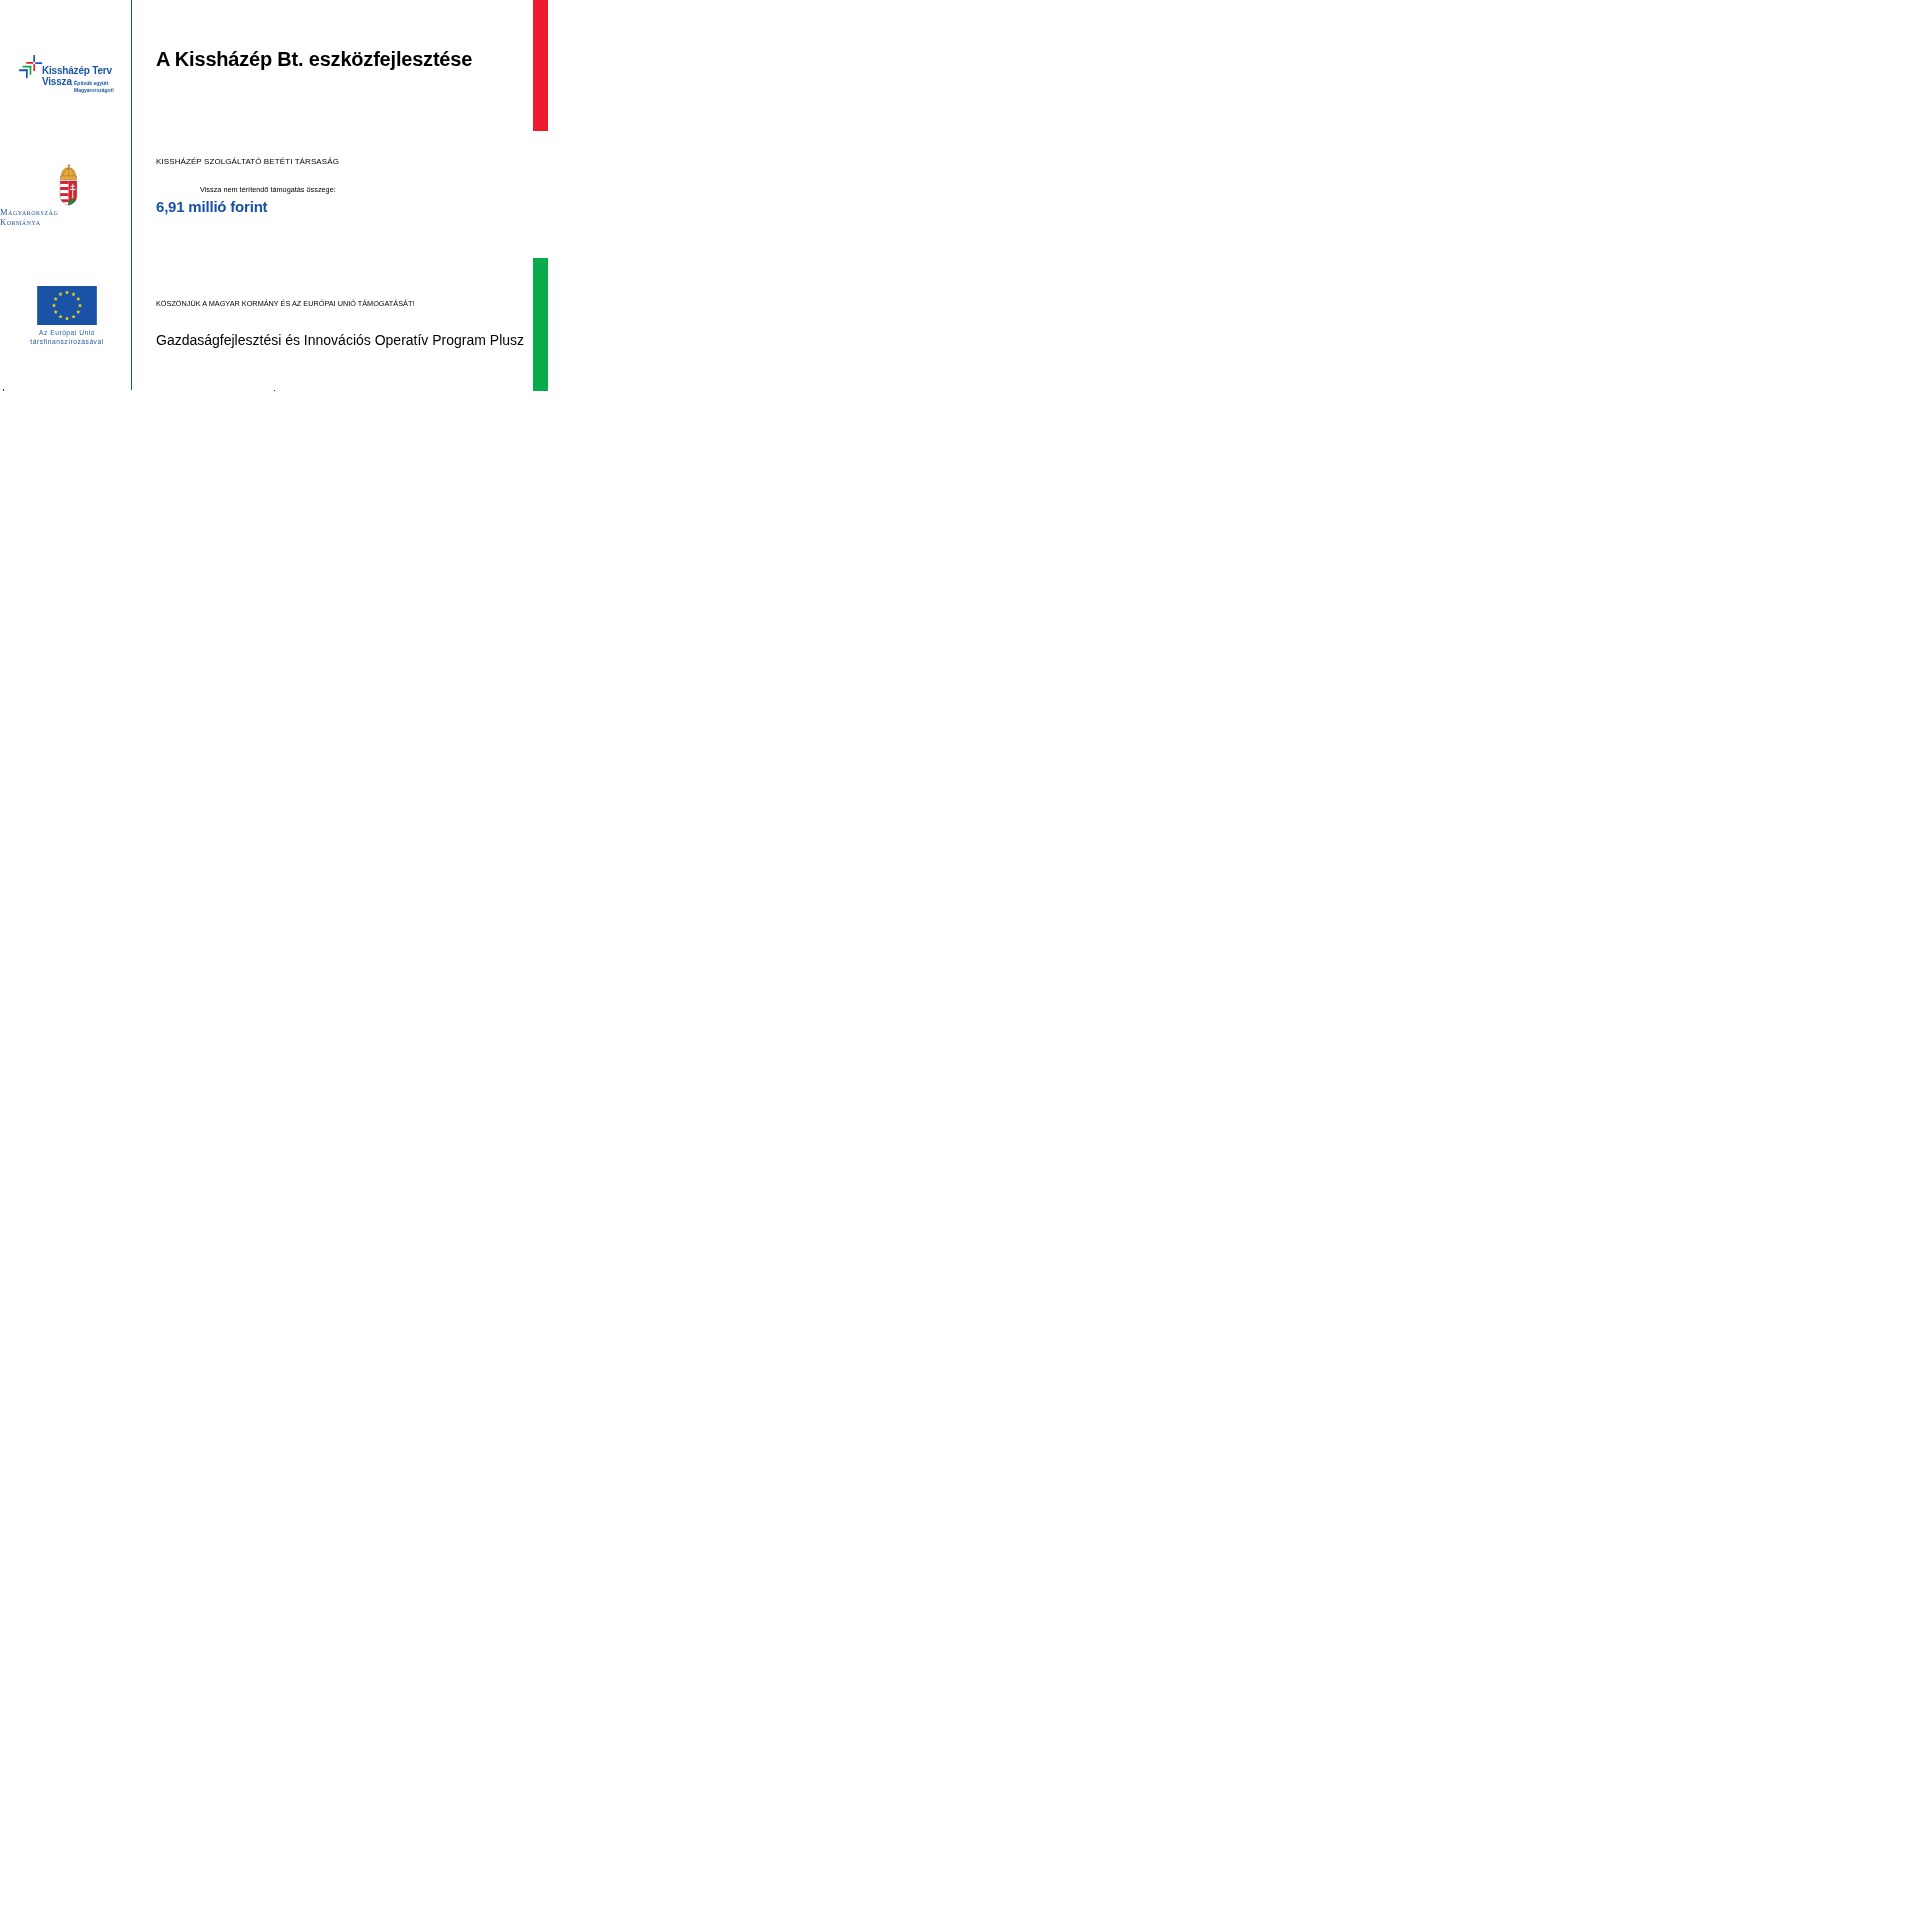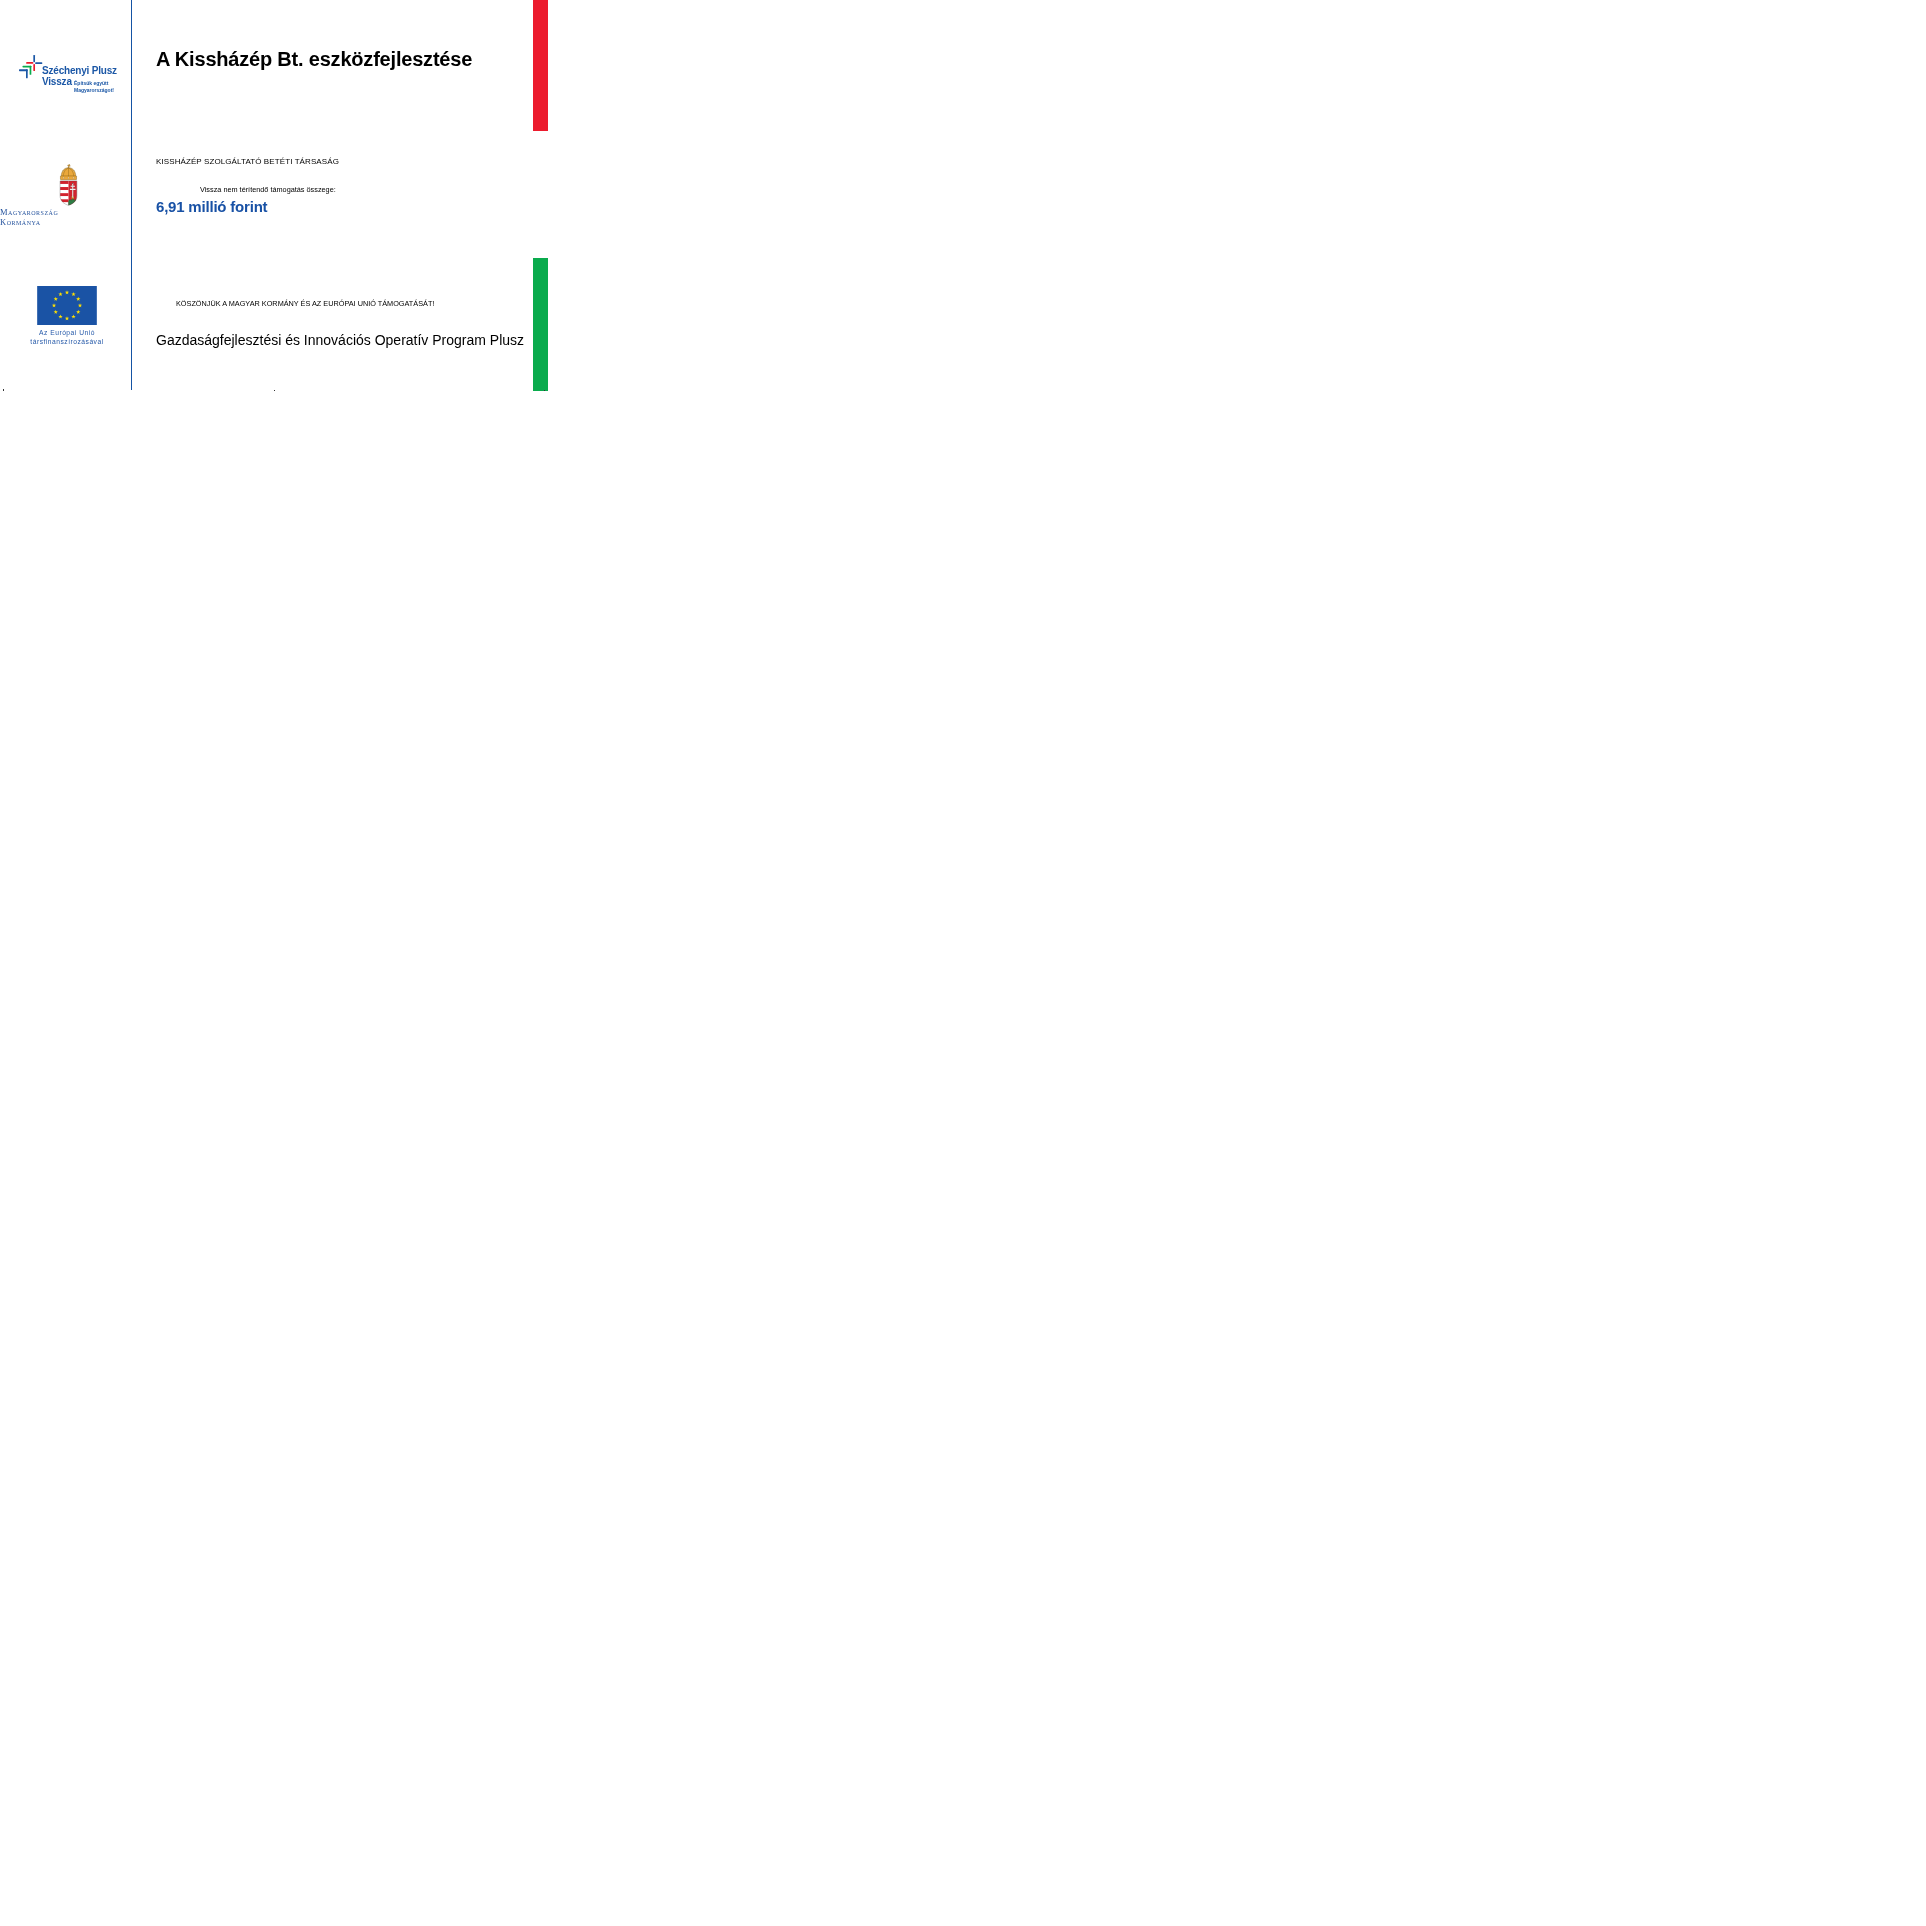--- a/index.html
+++ b/index.html
@@ -37,21 +37,21 @@
       <rect x="37.2" y="0" width="4.4" height="18.6" rx="1.6" fill="#1B57A6"></rect>
       <rect x="42.0" y="18.6" width="18.4" height="4.8" rx="1.6" fill="#1B57A6"></rect>
       <rect x="18.6" y="18.4" width="18.6" height="4.6" rx="1.6" fill="#EC1B2D"></rect>
       <rect x="37.2" y="23.4" width="4.4" height="18.2" rx="1.6" fill="#EC1B2D"></rect>
       <rect x="9.0" y="27.6" width="23.0" height="4.8" rx="1.6" fill="#0AAB4D"></rect>
       <rect x="27.6" y="27.6" width="4.4" height="23.8" rx="1.6" fill="#0AAB4D"></rect>
       <rect x="0" y="37.2" width="22.6" height="4.8" rx="1.6" fill="#1B57A6"></rect>
       <rect x="18.2" y="37.2" width="4.4" height="23.4" rx="1.6" fill="#1B57A6"></rect>
     </svg>
   </div>
-  <div class="abs brand-line" style="left:42px;top:66px;">Széchenyi Plusz</div>
+  <div class="abs brand-line" style="left:42px;top:66px;">Kissházép Terv</div>
   <div class="abs brand-line" style="left:42px;top:77px;">Vissza</div>
   <div class="abs brand-tag" style="left:74px;top:81px;">Építsük együtt</div>
   <div class="abs brand-tag" style="left:74px;top:88px;">Magyarországot!</div>
 
   <div class="abs" style="left:57px;top:164px;width:23px;height:43px;">
     <svg width="23" height="43" viewBox="0 0 60 112">
 
       <g transform="translate(31,5) rotate(14)">
         <rect x="-0.9" y="-4.6" width="1.8" height="9.2" fill="#EAA83C" stroke="#6B4C0E" stroke-width="0.6"></rect>
         <rect x="-3.4" y="-1.7" width="6.8" height="1.8" fill="#EAA83C" stroke="#6B4C0E" stroke-width="0.6"></rect>
@@ -119,21 +119,21 @@
   <div class="abs eu-text" style="left:0;top:339px;">társfinanszírozásával</div>
 
   <div class="abs title" style="left:156px;top:49px;width:366px;">A Kissházép Bt. eszközfejlesztése</div>
 
   <div class="abs beneficiary" style="left:156px;top:130px;width:378px;">KISSHÁZÉP SZOLGÁLTATÓ BETÉTI TÁRSASÁG</div>
 
   <div class="abs grant-label" style="left:156px;top:186px;width:347px;margin-left:44px;">Vissza nem térítendő támogatás összege:</div>
 
   <div class="abs grant-amount" style="left:156px;top:199px;width:347px;">6,91 millió forint</div>
 
-  <div class="abs thanks" style="left:156px;top:300px;width:381px;margin-left:20px;">KÖSZÖNJÜK A MAGYAR KORMÁNY ÉS AZ EURÓPAI UNIÓ TÁMOGATÁSÁT!</div>
+  <div class="abs thanks" style="left:156px;top:300px;width:381px;">KÖSZÖNJÜK A MAGYAR KORMÁNY ÉS AZ EURÓPAI UNIÓ TÁMOGATÁSÁT!</div>
 
   <div class="abs program" style="left:156px;top:333px;width:381px;">Gazdaságfejlesztési és Innovációs Operatív Program Plusz</div>
 
   <div class="abs crop-mark" style="left:3.1px;bottom:0;height:1.9px;"></div>
   <div class="abs crop-mark" style="left:274px;bottom:0;height:1.5px;"></div>
   <div class="abs crop-mark" style="left:544px;bottom:0;height:1.5px;"></div>
 
 </div>
 
 

